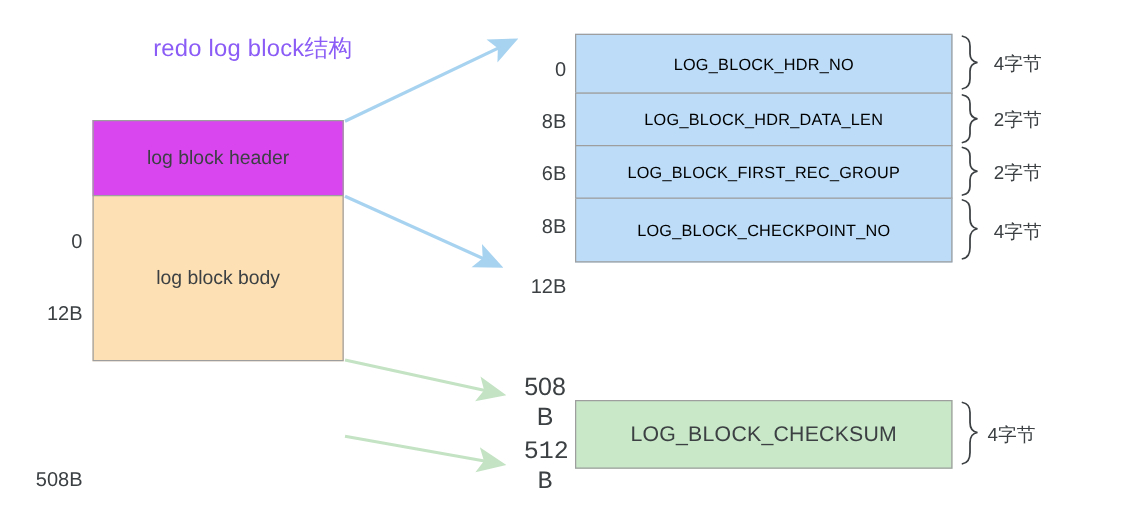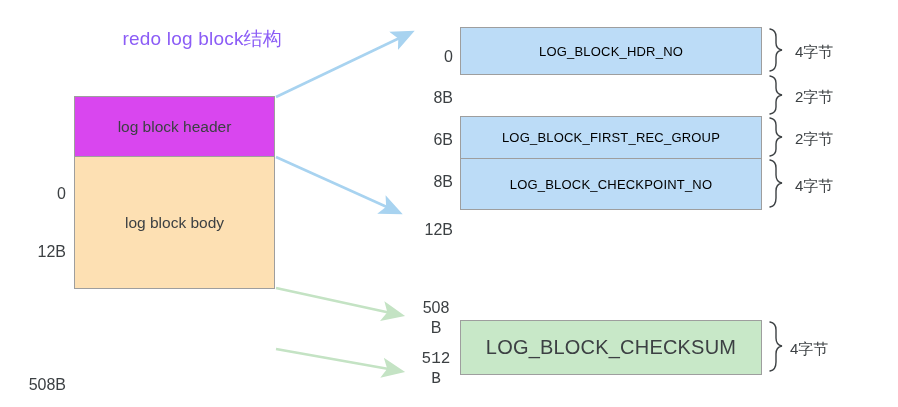--- a/index.html
+++ b/index.html
@@ -70,25 +70,25 @@
   .hoff-12{top:195px;}
 
   
   .sumpanel{position:absolute;left:460px;top:320px;width:302px;height:55px;}
   .srow{
     position:absolute;inset:0;
     box-sizing:border-box;
     border:1px solid #9e9e9e;
     background:#c8e8c8;
     display:flex;align-items:center;justify-content:center;
-    font-size:20px;color:#3c4043;white-space:nowrap;letter-spacing:.2px;
+    font-size:17px;color:#3c4043;white-space:nowrap;letter-spacing:.2px;
   }
   .soff{
     position:absolute;right:100%;margin-right:7px;
-    font-size:16px;color:#3c4043;white-space:nowrap;
+    font-size:20px;color:#3c4043;white-space:nowrap;
     text-align:center;line-height:1.22;width:34px;
   }
   .soff-508{top:-22px;}
   .soff-512{top:30px;font-family:Liberation Mono, monospace;}
   .sizelbl{
     position:absolute;font-size:15px;color:#3c4043;
     white-space:nowrap;line-height:1;
   }
 
   svg.lines{position:absolute;left:0;top:0;width:898px;height:407px;pointer-events:none;}
@@ -126,20 +126,21 @@
   </div>
 
   <div class="hdrpanel">
     <div class="hoff hoff-0">0</div>
     <div class="hoff hoff-4">8B</div>
     <div class="hoff hoff-6">6B</div>
     <div class="hoff hoff-8">8B</div>
     <div class="hoff hoff-12">12B</div>
 
     <div class="hrow hrow-0">LOG_BLOCK_HDR_NO</div>
+    <div class="hrow hrow-1">LOG_BLOCK_HDR_DATA_LEN</div>
     <div class="hrow hrow-3">LOG_BLOCK_CHECKPOINT_NO</div>
     <div class="hrow hrow-2">LOG_BLOCK_FIRST_REC_GROUP</div>
   </div>
 
   <svg class="lines" viewBox="0 0 898 407">
     <g fill="none" stroke="#3c4043" stroke-width="1.4" stroke-linecap="round">
 
       <path d="M770,29 q6,1 6,8 v6 q0,6 6,7 q-6,1 -6,7 v6 q0,7 -6,8"></path>
 
       <path d="M770,76 q6,1 6,7 v5 q0,6 6,7 q-6,1 -6,7 v5 q0,6 -6,7"></path>

